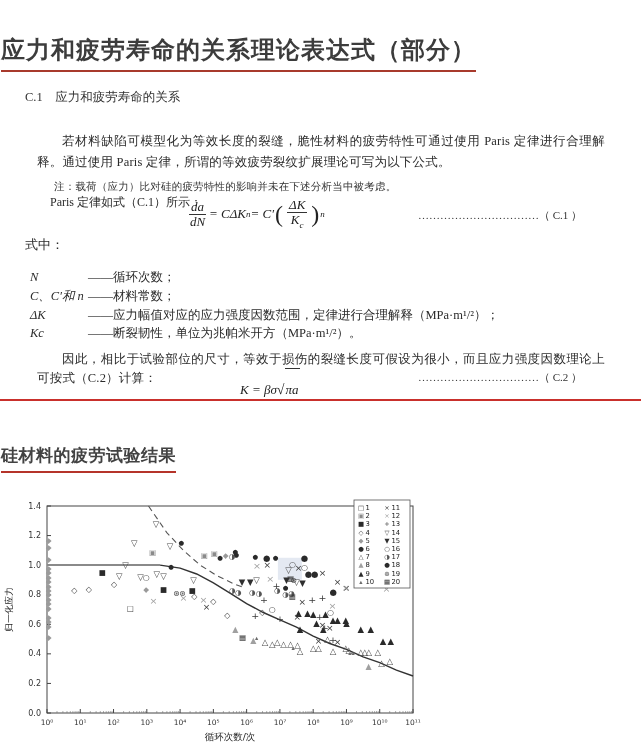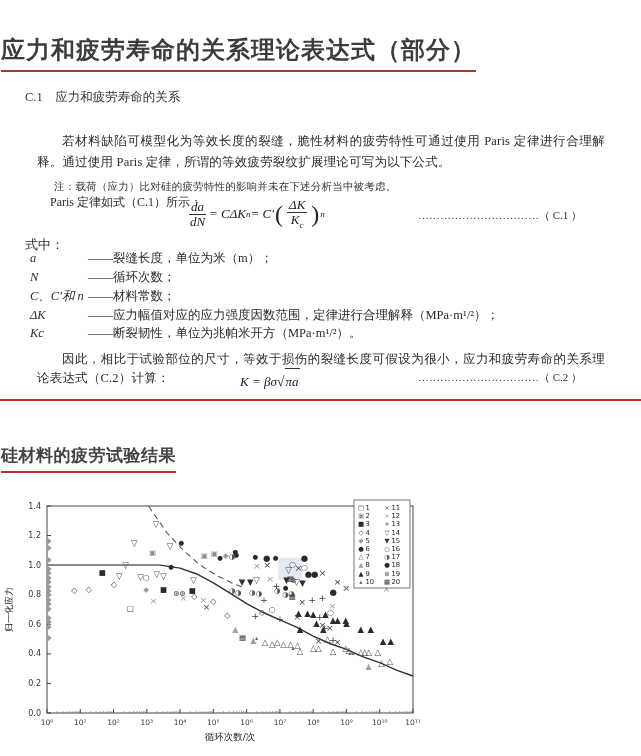--- a/index.html
+++ b/index.html
@@ -25,21 +25,21 @@
   .frac .top{border-bottom:1px solid #333;padding:0 2px;display:block;}
   .frac .bot{display:block;}
   .paren{font-size:24px;font-weight:300;font-style:normal;line-height:1;margin:0 1px;}
   sup{font-size:9px;} sub{font-size:9px;}
   .where{position:absolute;top:236px;left:25px;margin:0;font-size:13px;}
   .def{position:absolute;left:30px;margin:0;font-size:12.5px;white-space:nowrap;}
   .def .sym{display:inline-block;width:58px;font-style:italic;}
   .d0{top:250px;} .d1{top:269px;} .d2{top:288px;} .d3{top:307px;} .d4{top:325px;}
   .p3{position:absolute;top:338px;left:25px;width:568px;line-height:19px;text-indent:25px;}
   .sqrt-sign{font-style:normal;font-size:14px;}
-  .sqrt-arg{border-top:1px solid #333;padding:5px 1px;}
+  .sqrt-arg{border-top:1px solid #333;padding:13px 1px;}
   .divider{position:absolute;top:399px;left:0;width:641px;height:2px;background:#c9302c;}
   .heading2{position:absolute;top:444px;left:1px;margin:0;
             font-family:"Liberation Sans","DejaVu Sans",sans-serif;font-weight:600;
             font-size:17px;color:#424242;letter-spacing:.5px;
             border-bottom:2px solid #b5342a;padding-bottom:4px;}
   .chart{position:absolute;top:486px;left:2px;width:470px;height:268px;}
   .chart svg{font-family:"DejaVu Sans","Liberation Sans",sans-serif;}
 </style>
 </head>
 <body>
@@ -71,27 +71,26 @@
         <span class="bot"><span>K</span><sub>c</sub></span>
       </span>
       <span class="paren">)</span>
         <sup>n</sup>
     </span>
     <span class="leader"><span>……………………………</span><span>（ C.1 ）</span></span>
   </div>
 
   <p class="where">式中：</p>
 
-  <p class="def d0"><span class="sym">a</span><span>——裂缝长度，单位为米（m）；</span></p>
   <p class="def d1"><span class="sym">N</span><span>——循环次数；</span></p>
   <p class="def d2"><span class="sym">C、C′和 n</span><span>——材料常数；</span></p>
   <p class="def d3"><span class="sym">ΔK</span><span>——应力幅值对应的应力强度因数范围，定律进行合理解释（MPa·m¹/²）；</span></p>
   <p class="def d4"><span class="sym">Kc</span><span>——断裂韧性，单位为兆帕米开方（MPa·m¹/²）。</span></p>
 
-  <p class="body-p p3">因此，相比于试验部位的尺寸，等效于损伤的裂缝长度可假设为很小，应力和疲劳寿命的关系理论表达式（C.2）计算：</p>
+  <p class="body-p p3">因此，相比于试验部位的尺寸，等效于损伤的裂缝长度可假设为很小，而且应力强度因数理论上可按式（C.2）计算：</p>
 
   <div class="formula-row f2">
     <span class="math">
       <span>K = βσ</span>
       <span class="sqrt-sign">√</span>
       <span class="sqrt-arg">πa</span>
     </span>
     <span class="leader"><span>……………………………</span><span>（ C.2 ）</span></span>
   </div>
 

